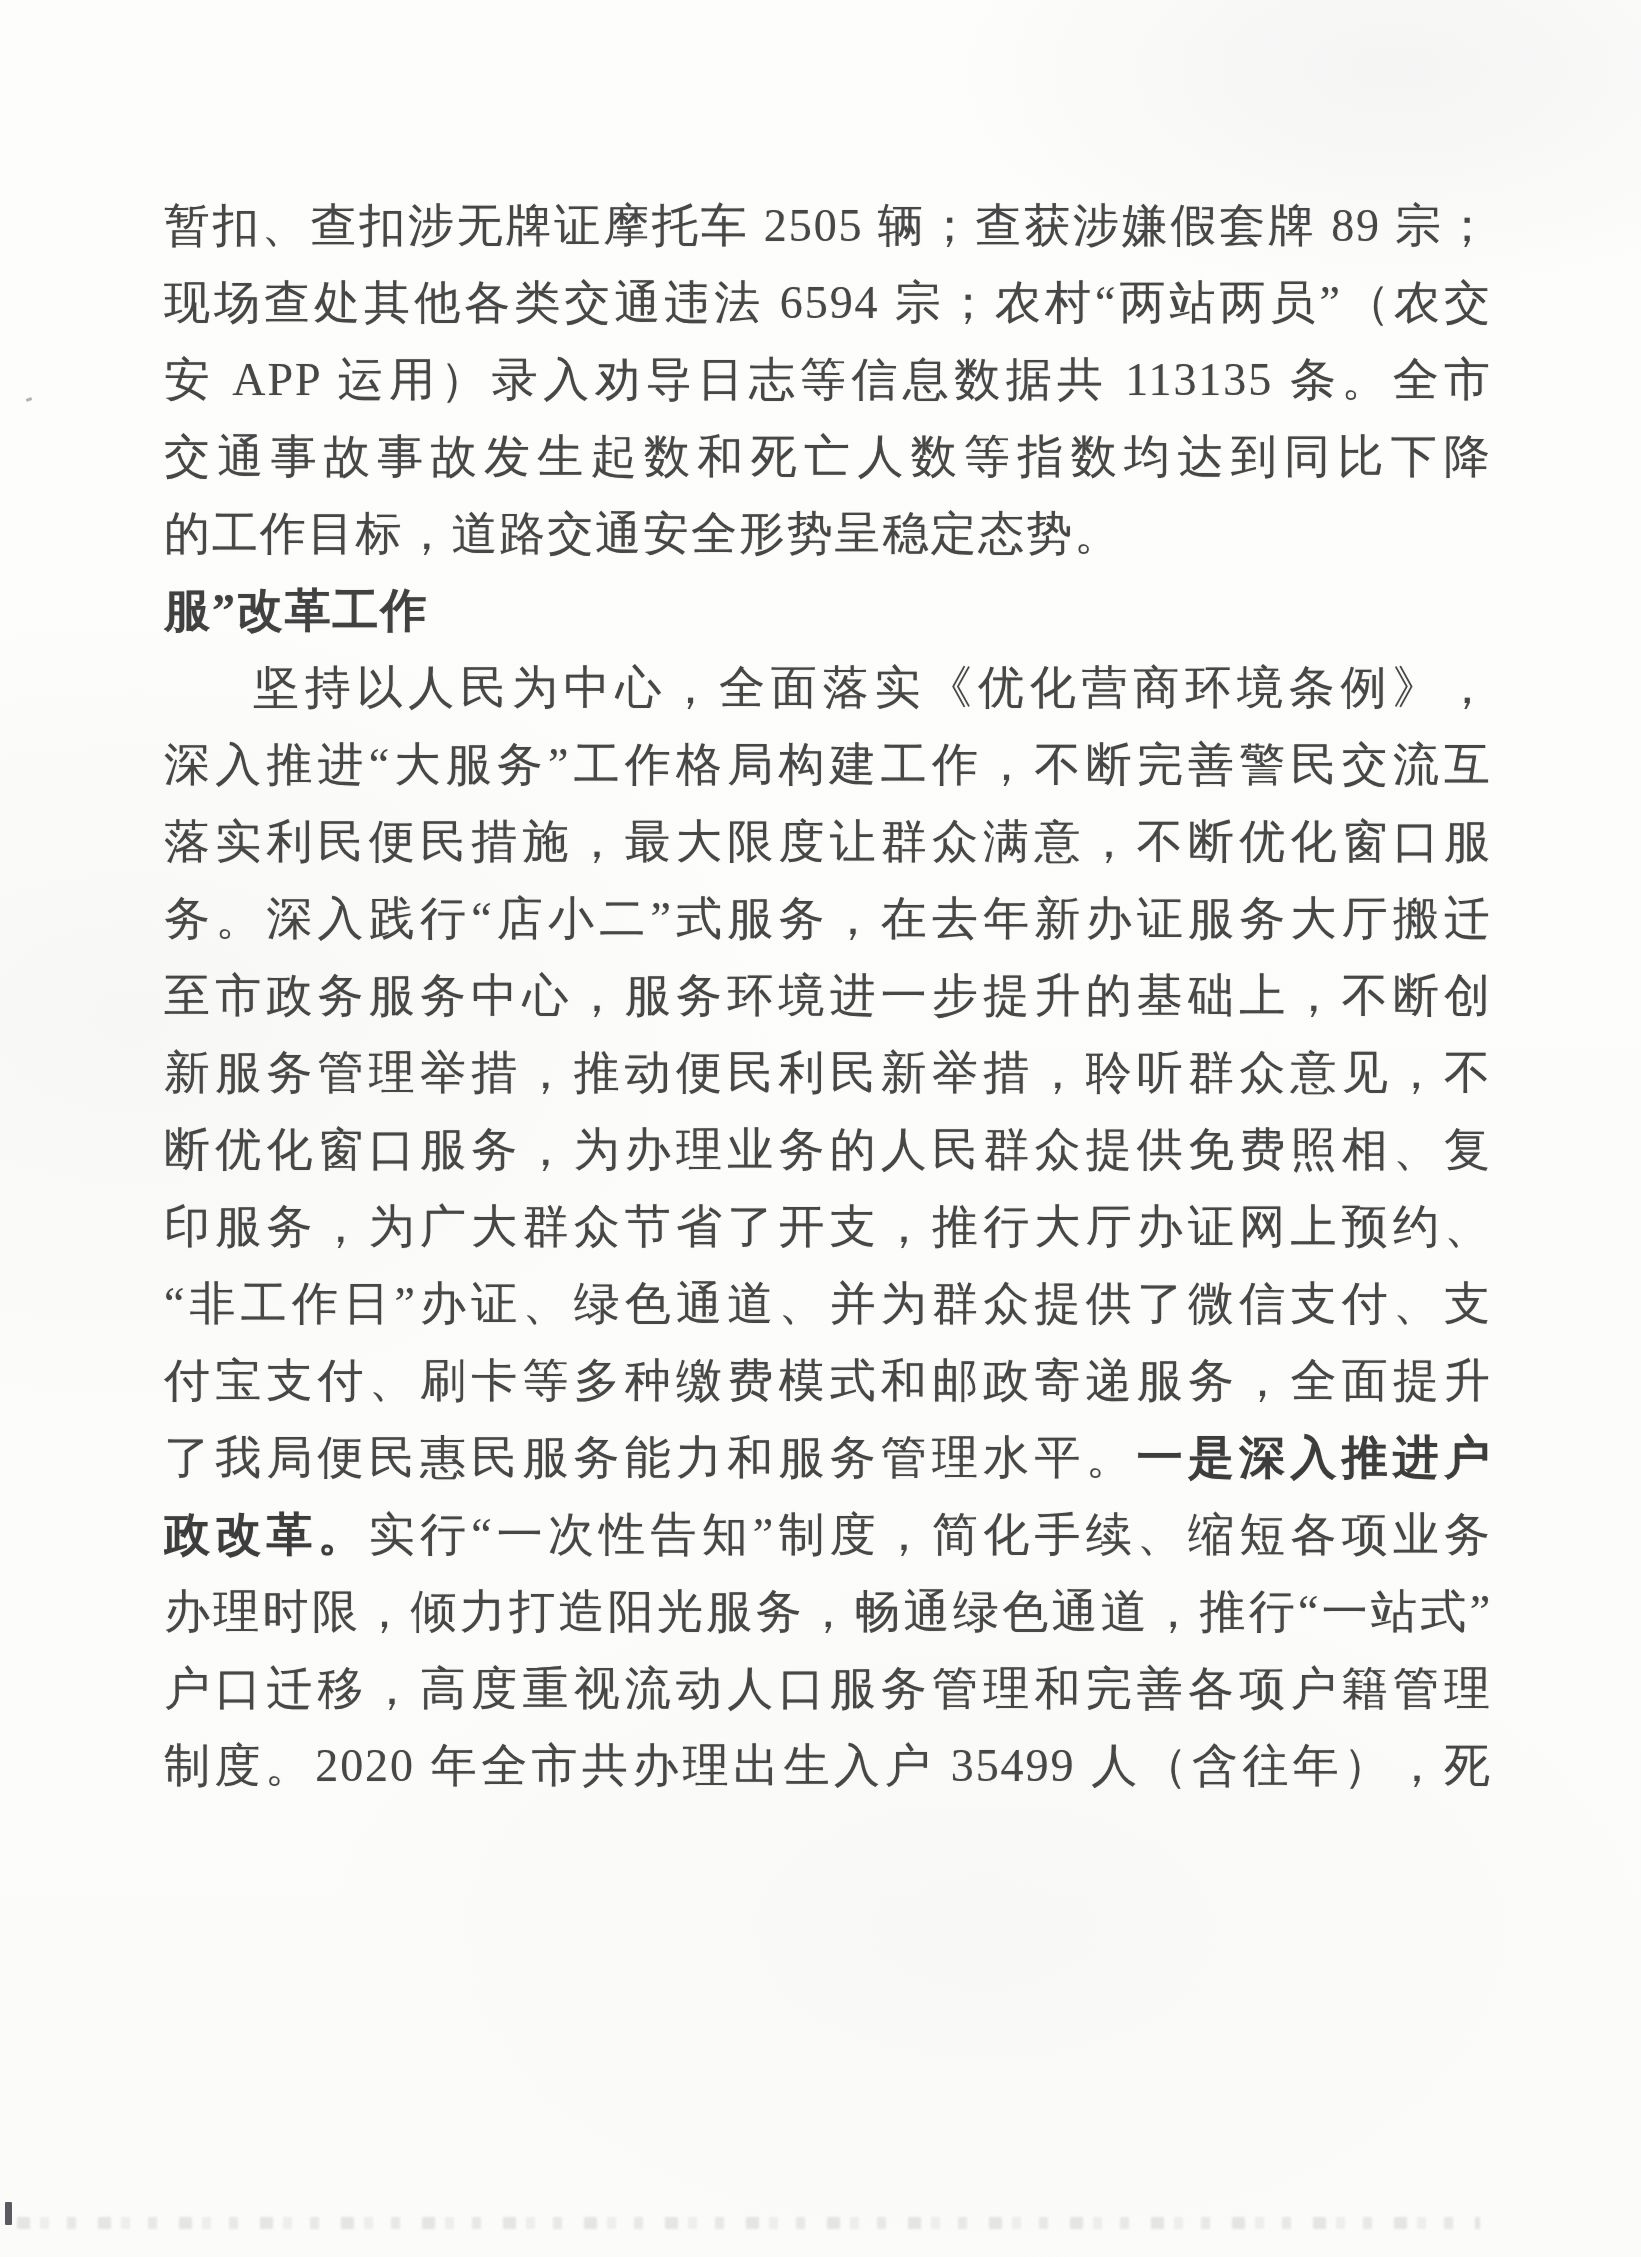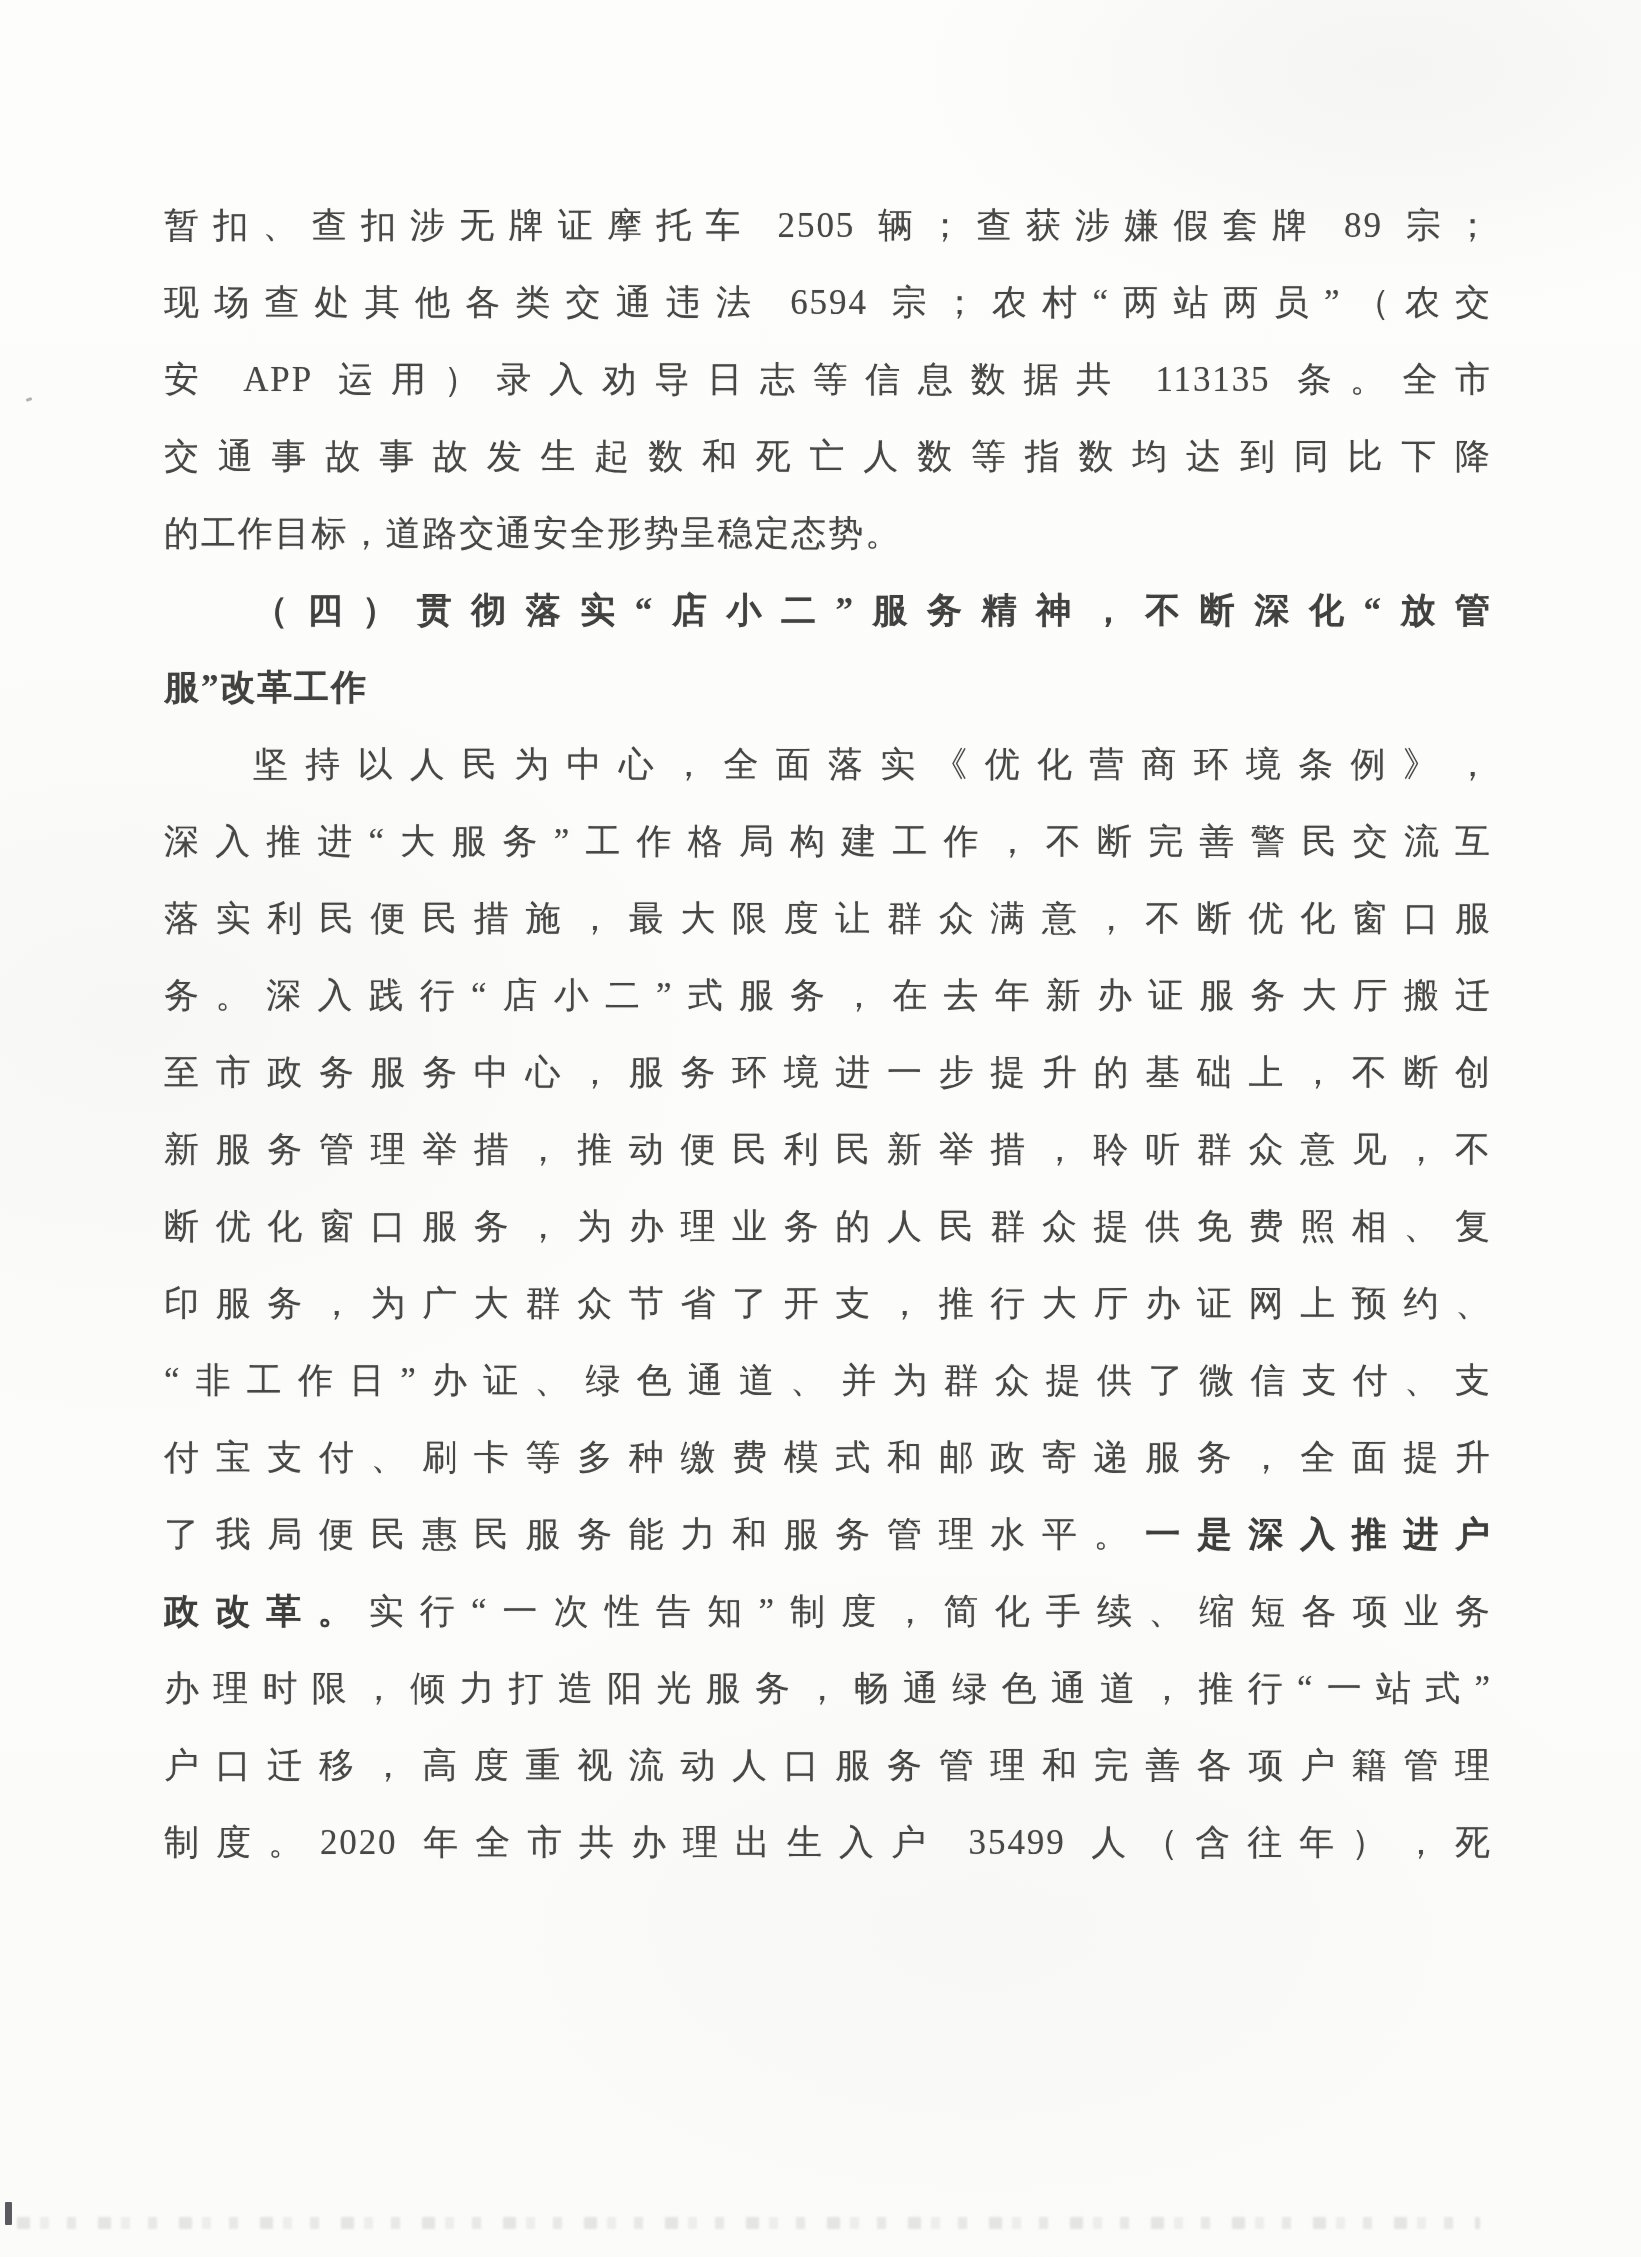--- a/index.html
+++ b/index.html
@@ -10,21 +10,21 @@
       radial-gradient(ellipse 676px 338px at 85% 3%, rgba(224,226,224,0.30), transparent 70%),
       radial-gradient(ellipse 869px 579px at 8% 45%, rgba(230,230,228,0.22), transparent 72%),
       radial-gradient(ellipse 869px 483px at 60% 85%, rgba(232,232,230,0.18), transparent 75%),
       linear-gradient(#fdfdfc,#fbfbf9);
   }
   .page-text{
     position:absolute;left:164px;top:187px;width:1328px;
     color:#474747;
   }
   .line{
-    height:77px;line-height:77px;font-size:35px;letter-spacing:1.9px;
+    height:77px;line-height:77px;font-size:46px;letter-spacing:1.9px;
     overflow:hidden;
     text-shadow:0 0 1px rgba(70,70,70,0.40);
     text-align:justify;
   }
   .just{text-align-last:justify;}
   .ind{text-indent:89px;}
   .hd{font-weight:700;color:#414141;}
   .line b{font-weight:700;color:#3d3d3d;}
   
   .speck{
@@ -49,21 +49,20 @@
 </head>
 <body>
 
 <div>
   <div class="page-text">
     <div class="line just">暂扣、查扣涉无牌证摩托车 2505 辆；查获涉嫌假套牌 89 宗；</div>
     <div class="line just">现场查处其他各类交通违法 6594 宗；农村“两站两员”（农交</div>
     <div class="line just">安 APP 运用）录入劝导日志等信息数据共 113135 条。全市</div>
     <div class="line just">交通事故事故发生起数和死亡人数等指数均达到同比下降</div>
     <div class="line">的工作目标，道路交通安全形势呈稳定态势。</div>
-    <div class="line just ind hd">（四）贯彻落实“店小二”服务精神，不断深化“放管</div>
     <div class="line hd">服”改革工作</div>
     <div class="line just ind">坚持以人民为中心，全面落实《优化营商环境条例》，</div>
     <div class="line just">深入推进“大服务”工作格局构建工作，不断完善警民交流互</div>
     <div class="line just">落实利民便民措施，最大限度让群众满意，不断优化窗口服</div>
     <div class="line just">务。深入践行“店小二”式服务，在去年新办证服务大厅搬迁</div>
     <div class="line just">至市政务服务中心，服务环境进一步提升的基础上，不断创</div>
     <div class="line just">新服务管理举措，推动便民利民新举措，聆听群众意见，不</div>
     <div class="line just">断优化窗口服务，为办理业务的人民群众提供免费照相、复</div>
     <div class="line just">印服务，为广大群众节省了开支，推行大厅办证网上预约、</div>
     <div class="line just">“非工作日”办证、绿色通道、并为群众提供了微信支付、支</div>

